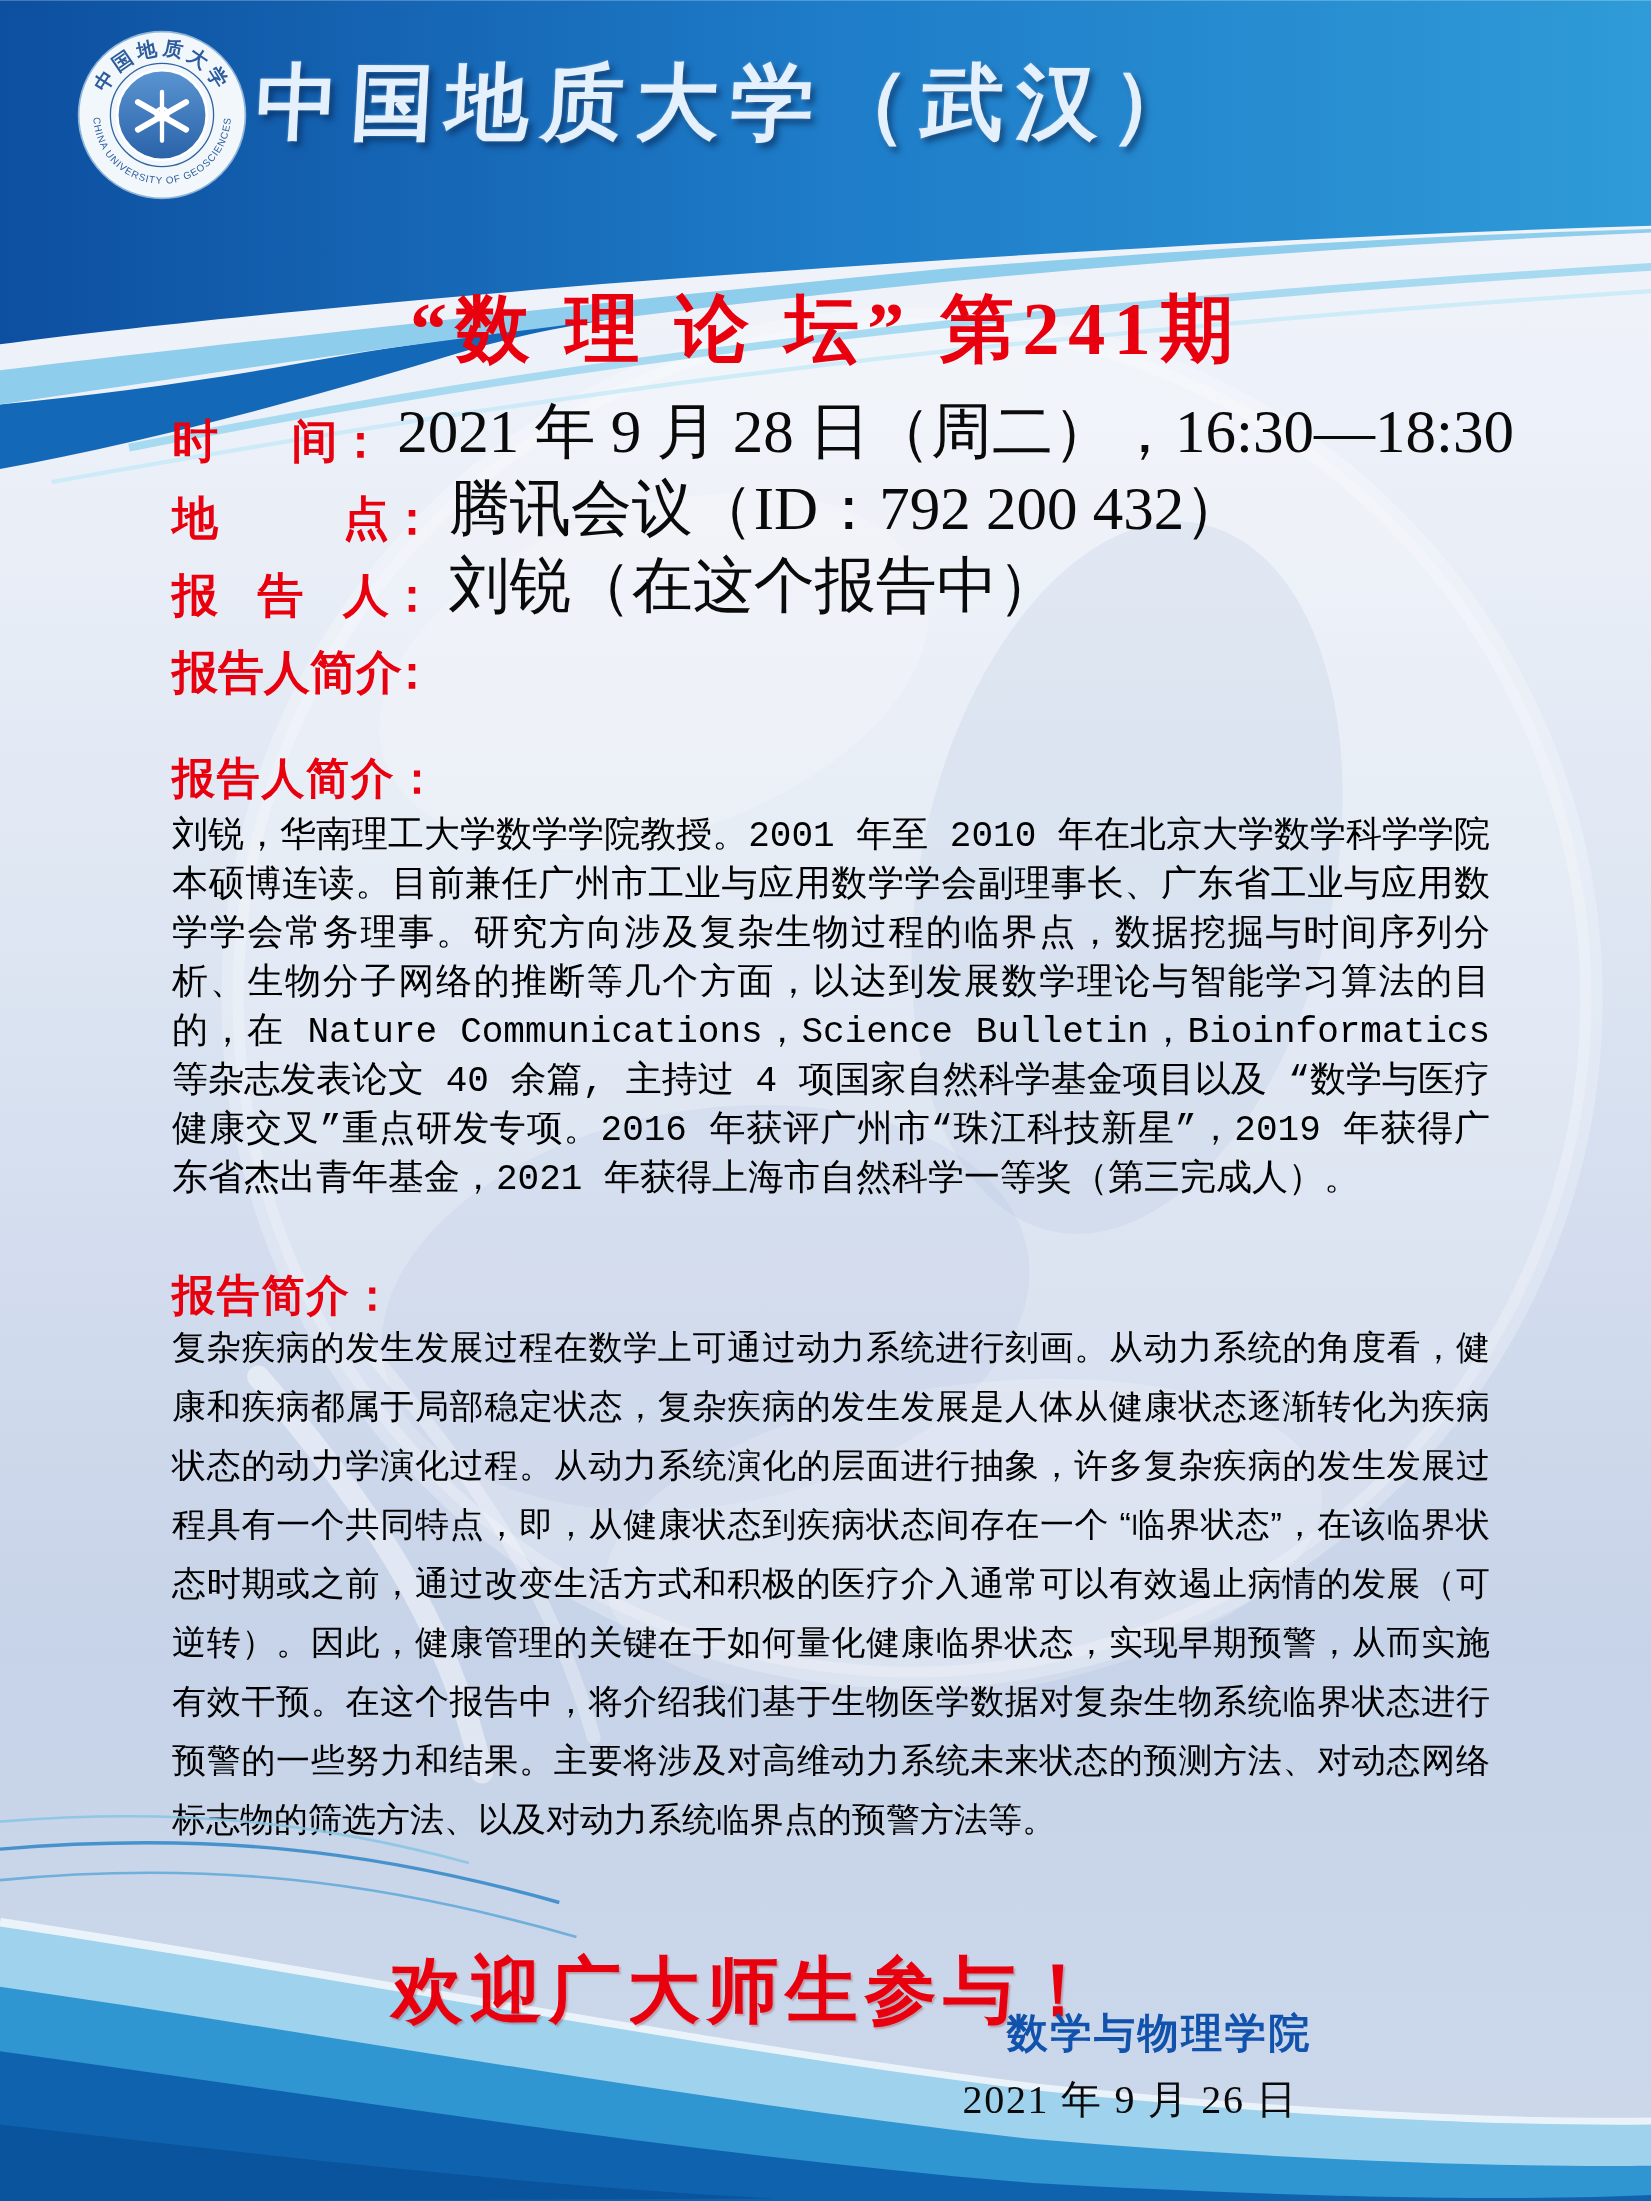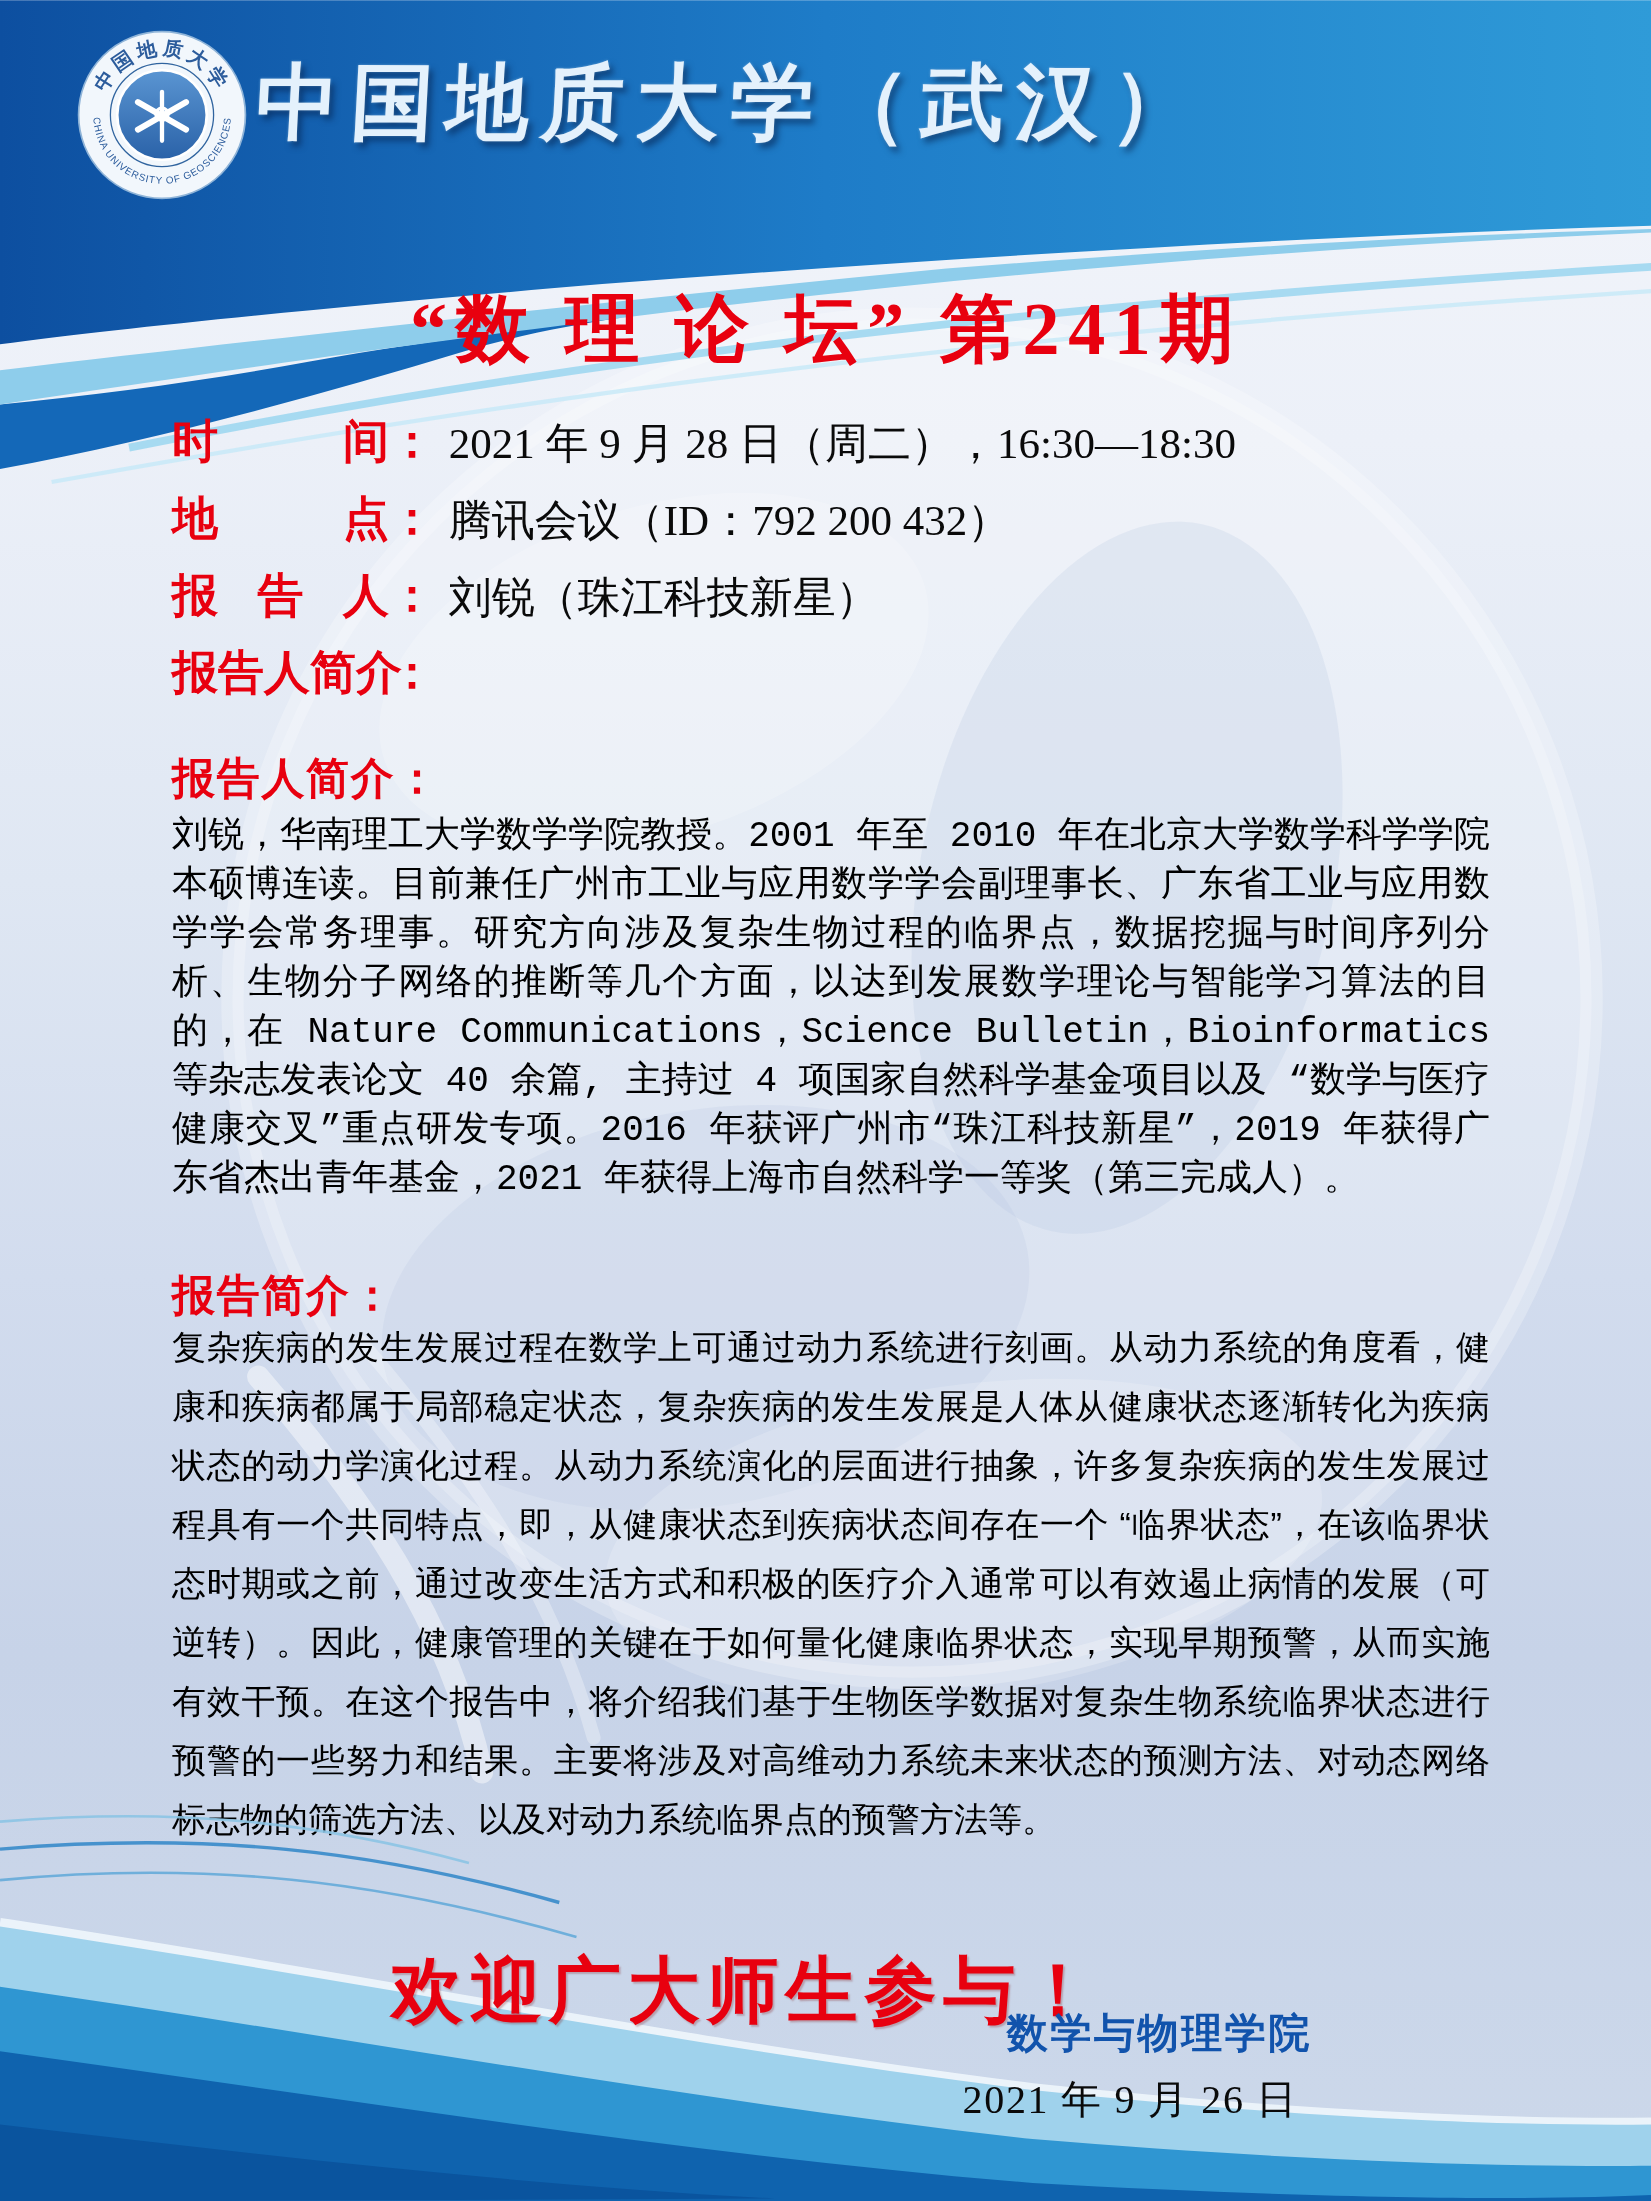--- a/index.html
+++ b/index.html
@@ -31,21 +31,21 @@
 
   
   .info-block { position:absolute; left:172px; top:396px; width:1342px; }
   .info-row { display:flex; align-items:flex-end; height:77px; white-space:nowrap; }
   .info-label {
     display:inline-block; width:217px; font-size:46px; font-weight:bold;
     color:var(--accent_red,#e8000d);
     text-align:justify; text-align-last:justify; -moz-text-align-last:justify;
   }
   .info-colon { font-size:46px; font-weight:bold; color:var(--accent_red,#e8000d); }
-  .info-value { margin-left:13.8px; font-size:43px; color:#0a0a0a;margin-top:8px; }
+  .info-value { margin-left:13.8px; font-size:61px; color:#0a0a0a;margin-top:8px; }
   .v-serif { font-family:"Liberation Serif","DejaVu Serif",serif; }
 
   
   .sec-heading {
     position:absolute; left:172px;
     font-size:43px; font-weight:bold; color:var(--accent_red,#ee0202);
     letter-spacing:1.7px;
   }
   .h-bio { top:750px; }
   .h-abs { top:1242px;margin-top:25px; }
@@ -153,21 +153,21 @@
       <span class="info-value v-serif">2021 年 9 月 28 日（周二），16:30—18:30</span>
     </div>
     <div class="info-row">
       <span class="info-label">地 点</span>
         <span class="info-colon">：</span>
       <span class="info-value v-serif">腾讯会议（ID：792 200 432）</span>
     </div>
     <div class="info-row">
       <span class="info-label">报 告 人</span>
         <span class="info-colon">：</span>
-      <span class="info-value">刘锐（珠江科技新星）</span>
+      <span class="info-value">刘锐（在这个报告中）</span>
     </div>
     <div class="info-row">
       <span class="info-label">报告人简介</span>
         <span class="info-colon">：</span>
     </div>
   </div>
 
   <div class="sec-heading h-bio">报告人简介：</div>
   <div class="para p-bio">刘锐，华南理工大学数学学院教授。2001 年至 2010 年在北京大学数学科学学院本硕博连读。目前兼任广州市工业与应用数学学会副理事长、广东省工业与应用数学学会常务理事。研究方向涉及复杂生物过程的临界点，数据挖掘与时间序列分析、生物分子网络的推断等几个方面，以达到发展数学理论与智能学习算法的目的，在 Nature Communications，Science Bulletin，Bioinformatics 等杂志发表论文 40 余篇, 主持过 4 项国家自然科学基金项目以及 “数学与医疗健康交叉”重点研发专项。2016 年获评广州市“珠江科技新星”，2019 年获得广东省杰出青年基金，2021 年获得上海市自然科学一等奖（第三完成人）。</div>
 

